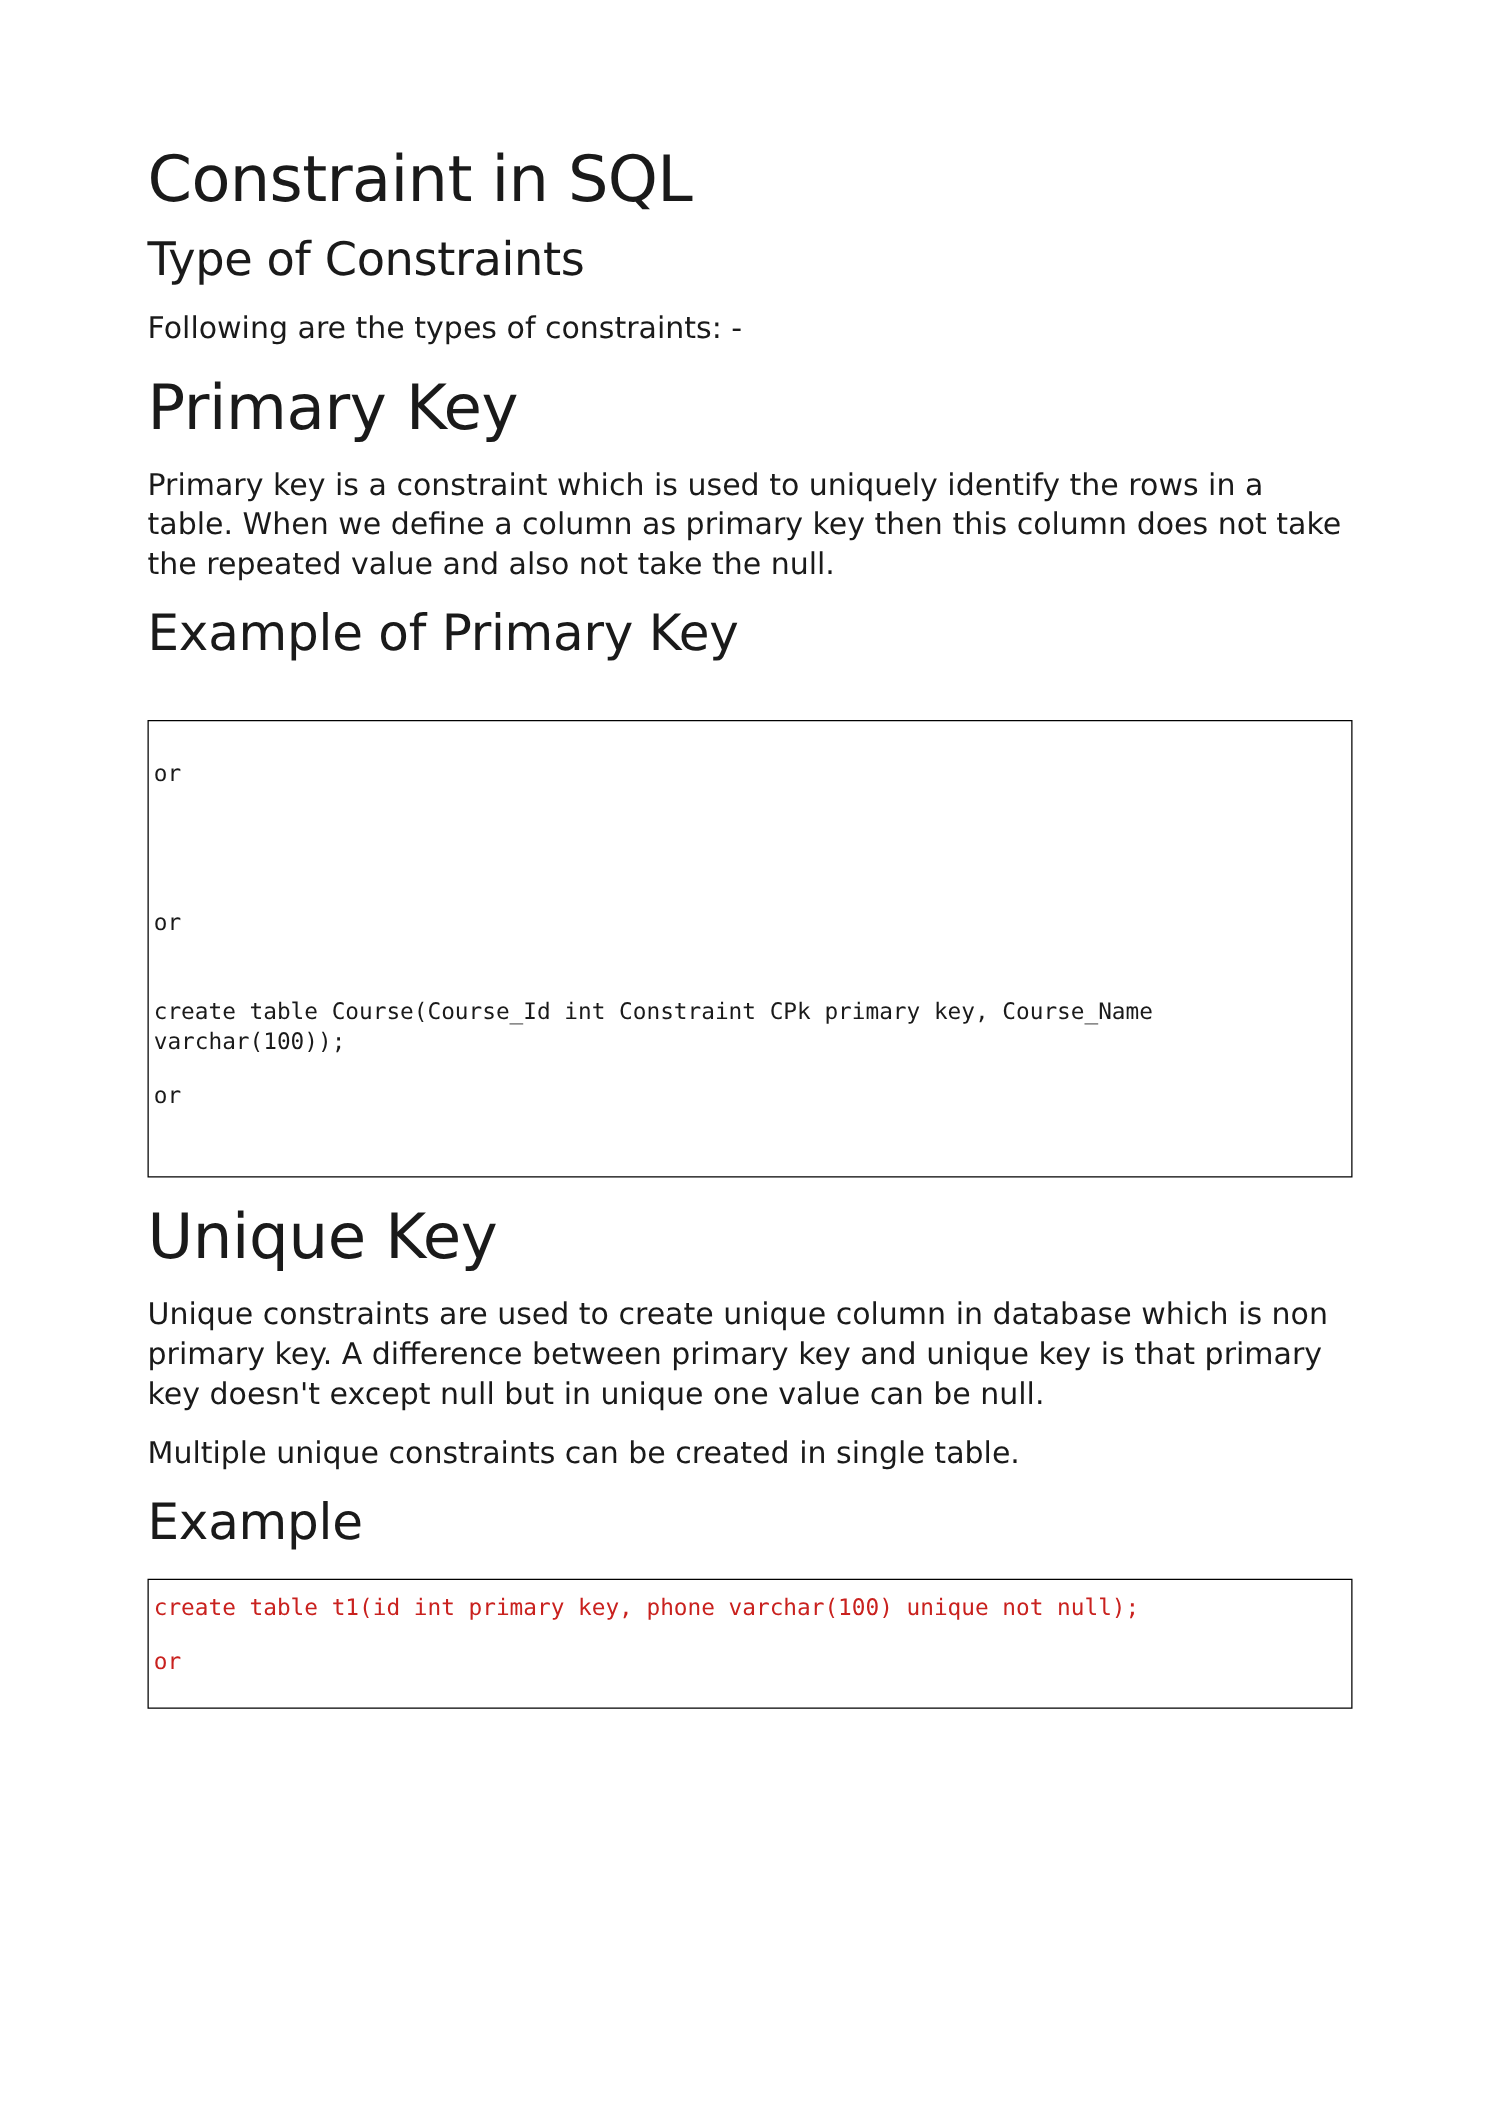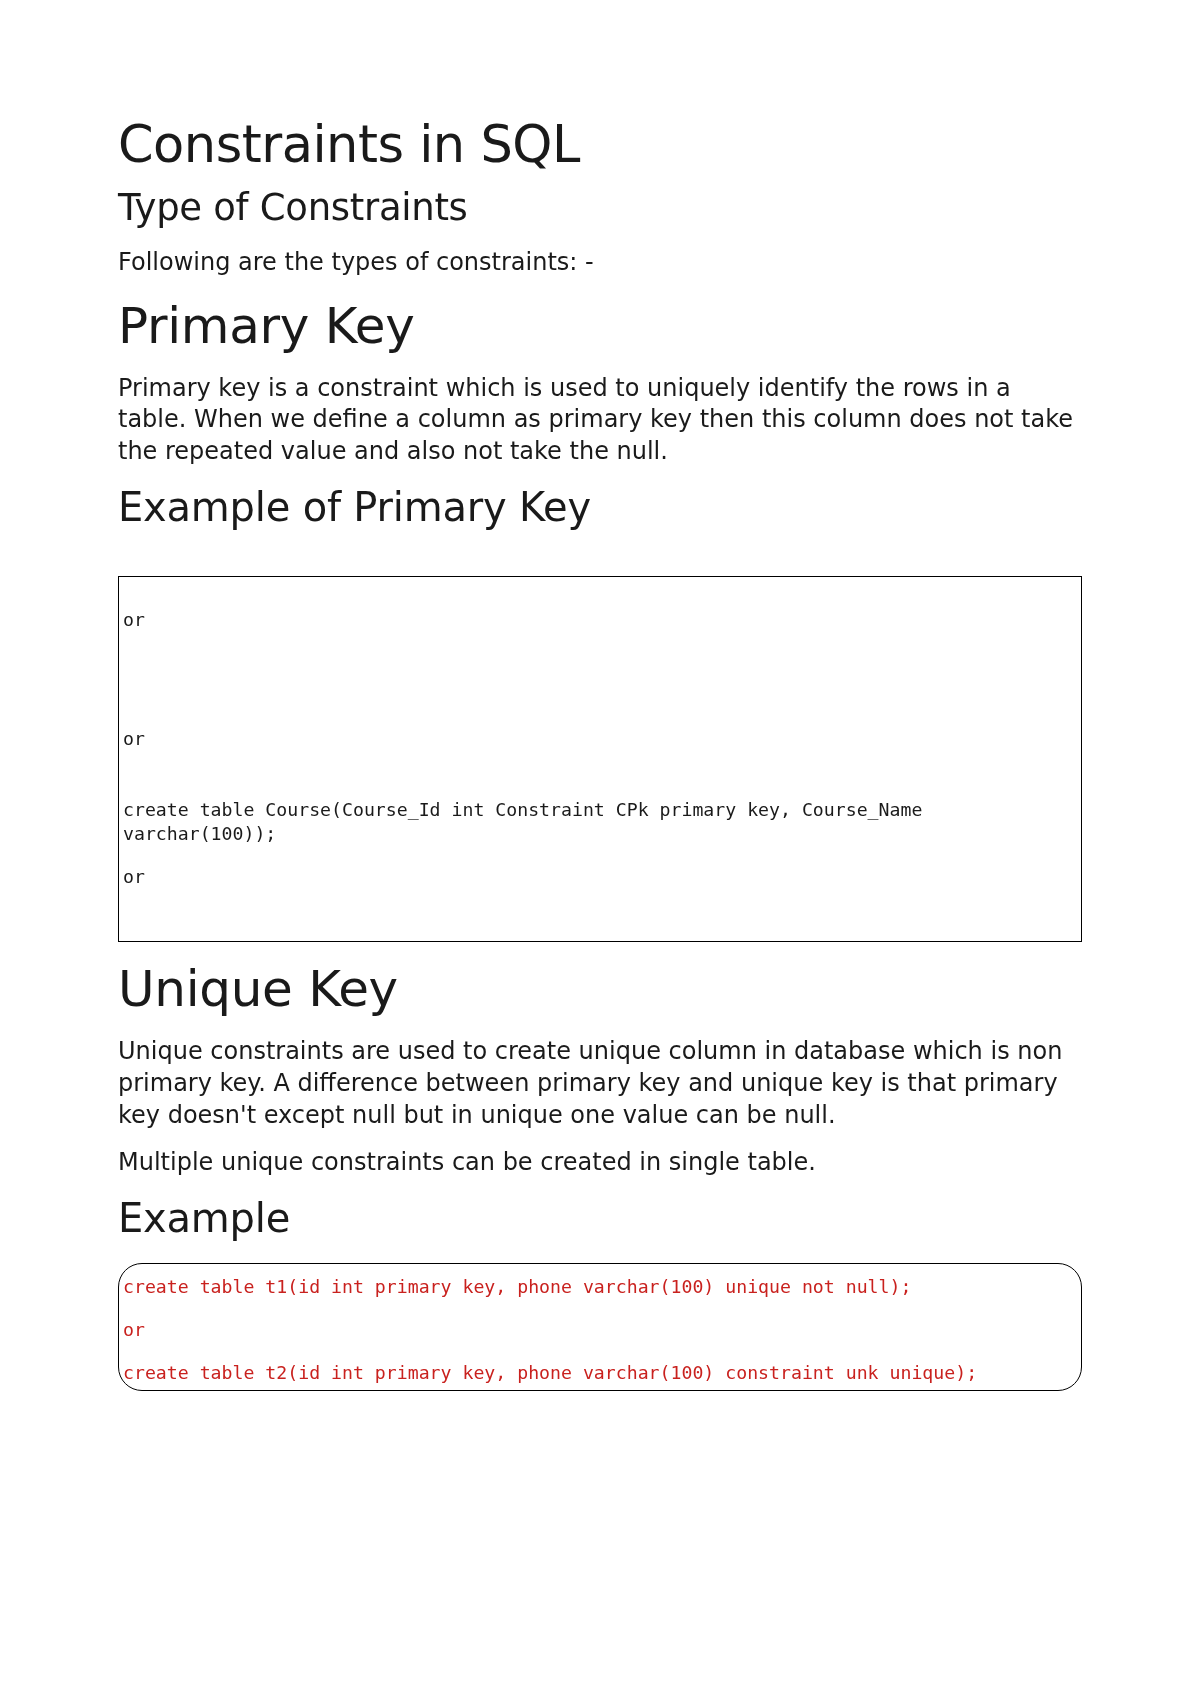--- a/index.html
+++ b/index.html
@@ -48,21 +48,20 @@
       font-weight: 400;
     }
     .code-box {
       border: 1.3px solid #000000;
       padding: 11px 4px 5px 4px;
       margin-top: 46px;
       margin-bottom: 10px;
     }
     .code-box.red-code {
       margin-top: 22px;
-      border-radius: 24px;
     }
     .code-line {
       font-family: "DejaVu Sans Mono", "Consolas", "Courier New", monospace;
       font-size: 18.2px;
       line-height: 1.28;
       white-space: pre-wrap;
       margin: 0;
       padding: 0;
     }
     .code-gap {
@@ -71,21 +70,21 @@
     .code-gap-big {
       height: 48px;
     }
     .red-code .code-line {
       color: #c9211e;
     }
   </style>
 </head>
 <body>
 
-<h1 class="title">Constraints in SQL</h1>
+<h1 class="title">Constraint in SQL</h1>
 
 <h2 class="subtitle">Type of Constraints</h2>
 
 <p class="body">Following are the types of constraints: -</p>
 
 <h2 class="section">Primary Key</h2>
 
 <p class="body">Primary key is a constraint which is used to uniquely identify the rows in a table. When we define a column as primary key then this column does not take the repeated value and also not take the null.</p>
 
 <h3 class="subsection">Example of Primary Key</h3>
@@ -109,14 +108,13 @@
 
 <p class="body">Multiple unique constraints can be created in single table.</p>
 
 <h3 class="subsection">Example</h3>
 
 <div class="code-box red-code">
   <div class="code-line">create table t1(id int primary key, phone varchar(100) unique not null);</div>
   <div class="code-gap"></div>
   <div class="code-line">or</div>
   <div class="code-gap"></div>
-  <div class="code-line">create table t2(id int primary key, phone varchar(100) constraint unk unique);</div>
 </div>
 
 </body></html>

